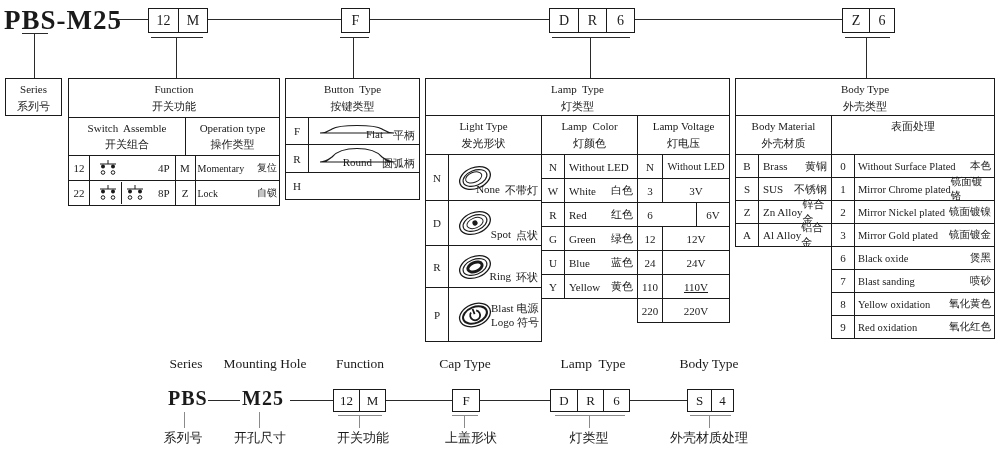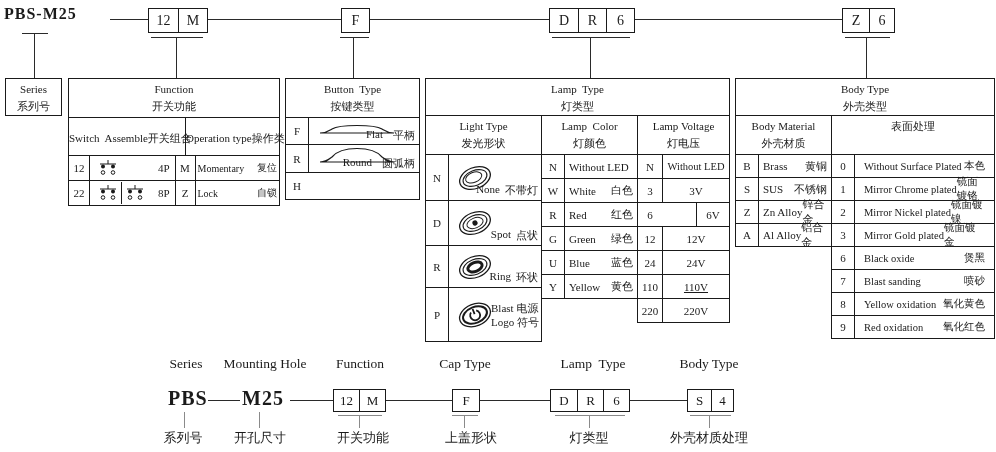--- a/index.html
+++ b/index.html
@@ -1,45 +1,45 @@
 <!DOCTYPE html>
 <html><head>
 <meta charset="utf-8">
 <style>
   html,body{margin:0;padding:0;background:#fff;}
   .canvas{position:relative;width:996px;height:452px;background:#fff;
     font-family:"Liberation Serif","DejaVu Serif",serif;color:#1a1a1a;overflow:hidden;}
   .hline{position:absolute;height:1px;background:#2a2a2a;}
   .vline{position:absolute;width:1px;background:#2a2a2a;}
   .gline{background:#8a8a8a;}
-  .title{position:absolute;left:4px;top:5px;font-size:16px;font-weight:bold;letter-spacing:1px;}
+  .title{position:absolute;left:4px;top:5px;font-size:27px;font-weight:bold;letter-spacing:1px;}
   .codebox{position:absolute;display:flex;background:#fff;border:1px solid #1a1a1a;height:25px;box-sizing:border-box;}
   .codebox .cc{display:flex;align-items:center;justify-content:center;font-size:14px;border-left:1px solid #1a1a1a;box-sizing:border-box;}
   .codebox .cc:first-child{border-left:none;}
   .tbl{position:absolute;border:1px solid #1a1a1a;background:#fff;font-size:11px;box-sizing:border-box;}
   .hdr{text-align:center;padding-top:2px;}
   .hdr .en,.hdr .zh{display:block;line-height:17px;white-space:pre;}
   .trow{display:flex;border-top:1px solid #1a1a1a;box-sizing:border-box;align-items:stretch;}
   .c{border-left:1px solid #1a1a1a;box-sizing:border-box;display:flex;align-items:center;justify-content:center;}
   .c:first-child{border-left:none;}
-  .subh{flex-direction:row;justify-content:flex-start;padding-top:2px;text-align:center;}
+  .subh{flex-direction:column;justify-content:flex-start;padding-top:2px;text-align:center;}
   .subh .en,.subh .zh{display:block;line-height:16px;white-space:pre;}
   .code-c{font-size:11px;}
   .lbl{flex:1;display:flex;justify-content:space-between;align-items:center;padding:0 4px;}
   .lbl .en{white-space:pre;}
   .sw-cell{flex:1;justify-content:flex-start;padding-left:5px;position:relative;}
   .poles{margin-left:auto;padding-right:5px;}
   .shape-cell{flex:1;position:relative;}
   .shape-cell svg{position:absolute;left:8px;top:2px;}
   .shape-lab{position:absolute;right:4px;bottom:1px;display:flex;gap:10px;font-size:11px;}
   .licon-cell{flex:1;position:relative;}
   .licon-cell svg{position:absolute;left:3px;top:50%;transform:translateY(-50%);}
   .licon-lab{position:absolute;right:3px;bottom:2px;display:flex;gap:5px;font-size:11px;white-space:nowrap;}
   .licon-lab2{position:absolute;right:2px;top:50%;transform:translateY(-50%);font-size:11px;line-height:14px;text-align:left;white-space:nowrap;}
-  .surf .lbl{font-size:10.5px;padding:0 9px;}
+  .surf .lbl{font-size:10.5px;padding:0 3px;}
   .op-lbl{font-size:10px;padding:0 2px;}
   .exlabel{position:absolute;font-size:13.5px;transform:translateX(-50%);white-space:pre;}
   .exzh{position:absolute;font-size:13px;transform:translateX(-50%);white-space:nowrap;}
   .bigcode{position:absolute;font-size:20px;font-weight:bold;letter-spacing:1px;}
   .smallbox{height:23px;}
   .smallbox .cc{font-size:13px;}
 </style>
 </head>
 <body>
 

